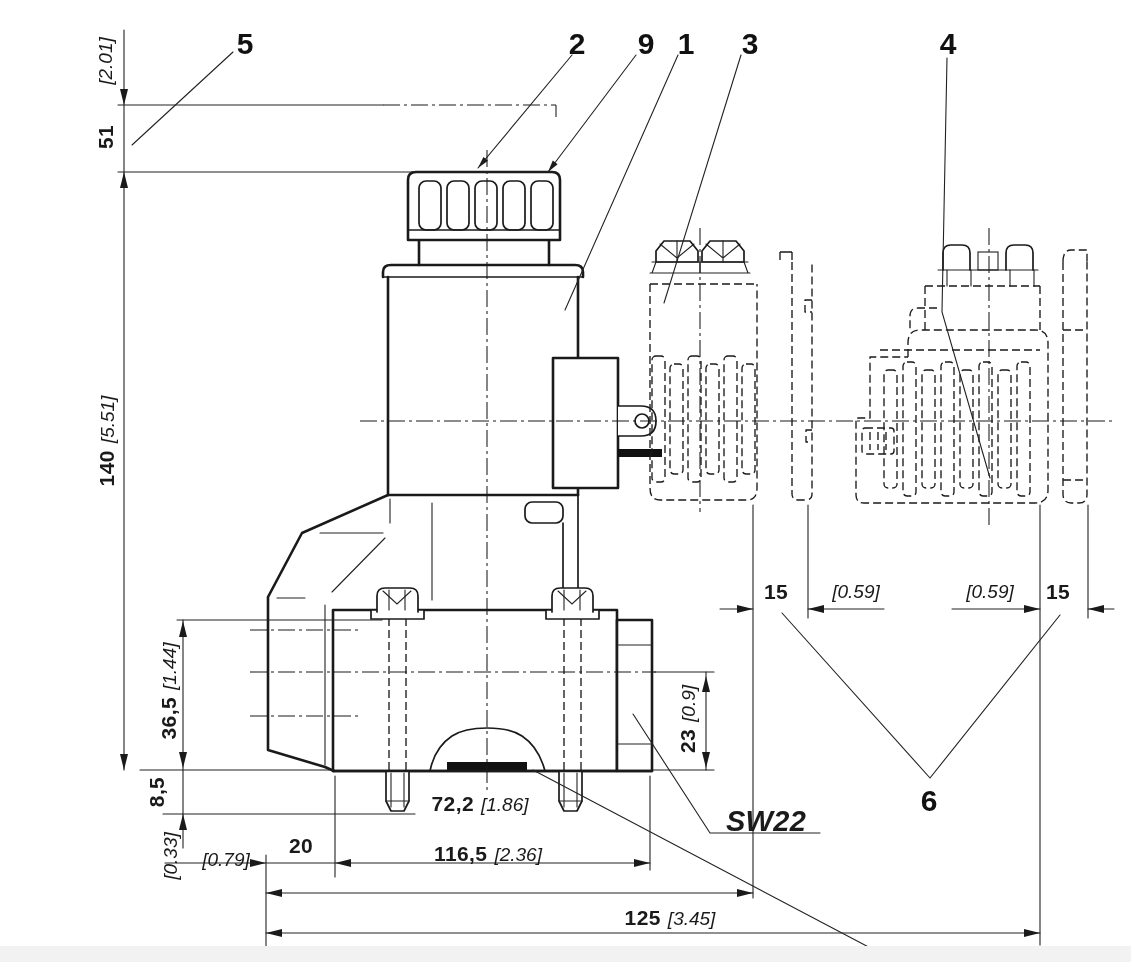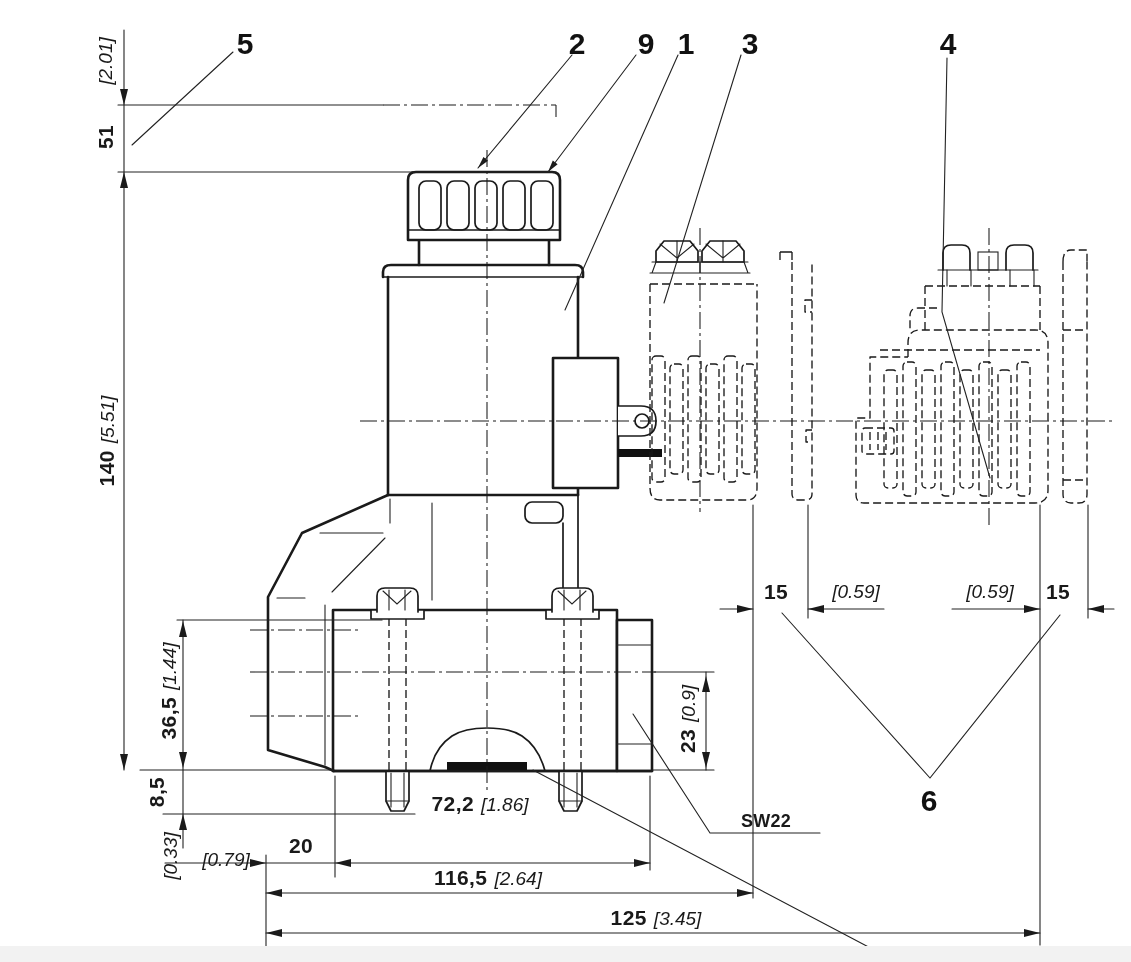--- a/index.html
+++ b/index.html
@@ -13,21 +13,21 @@
   .hd{stroke:#1a1a1a;stroke-width:1.35;fill:none;stroke-dasharray:8 4;stroke-linejoin:round}
   .cl{stroke:#1a1a1a;stroke-width:1.05;fill:none;stroke-dasharray:17 4 3 4}
   .ar{fill:#1a1a1a;stroke:none}
   .wf{fill:#ffffff}
   
   .lbl{position:absolute;display:flex;gap:7px;align-items:baseline;white-space:nowrap;
        transform:translate(-50%,-50%);color:#1a1a1a;}
   .lbl.rot{transform:translate(-50%,-50%) rotate(-90deg);}
   .mm{font-weight:700;font-size:21px;letter-spacing:.4px;}
   .in{font-style:italic;font-weight:400;font-size:19px;}
-  .sw{font-weight:700;font-size:18px;letter-spacing:.3px;}
+  .sw{font-weight:700;font-size:29px;letter-spacing:.3px;font-style:italic;}
   .callout{position:absolute;transform:translate(-50%,-50%);
            font-weight:700;font-size:30px;color:#111;}
   .footer-bar{position:absolute;left:0;top:946px;width:1131px;height:16px;background:#f2f2f2;}
 </style>
 </head>
 <body>
 
 <div id="stage">
 
 <svg width="1131" height="962" viewBox="0 0 1131 962">
@@ -280,25 +280,25 @@
 <div class="lbl" style="left:226px;top:860px">
       <span class="in">[0.79]</span>
     </div>
 <div class="lbl" style="left:301px;top:846px">
       <span class="mm">20</span>
     </div>
 <div class="lbl" style="left:480px;top:804px">
       <span class="mm">72,2</span>
       <span class="in">[1.86]</span>
     </div>
-<div class="lbl" style="left:488px;top:878px">
+<div class="lbl" style="left:488px;top:854px">
       <span class="mm">116,5</span>
-      <span class="in">[2.64]</span>
-    </div>
-<div class="lbl" style="left:656px;top:918px">
+      <span class="in">[2.36]</span>
+    </div>
+<div class="lbl" style="left:670px;top:918px">
       <span class="mm">125</span>
       <span class="in">[3.45]</span>
     </div>
 <div class="lbl" style="left:776px;top:592px">
       <span class="mm">15</span>
     </div>
 <div class="lbl" style="left:856px;top:592px">
       <span class="in">[0.59]</span>
     </div>
 <div class="lbl" style="left:990px;top:592px">

